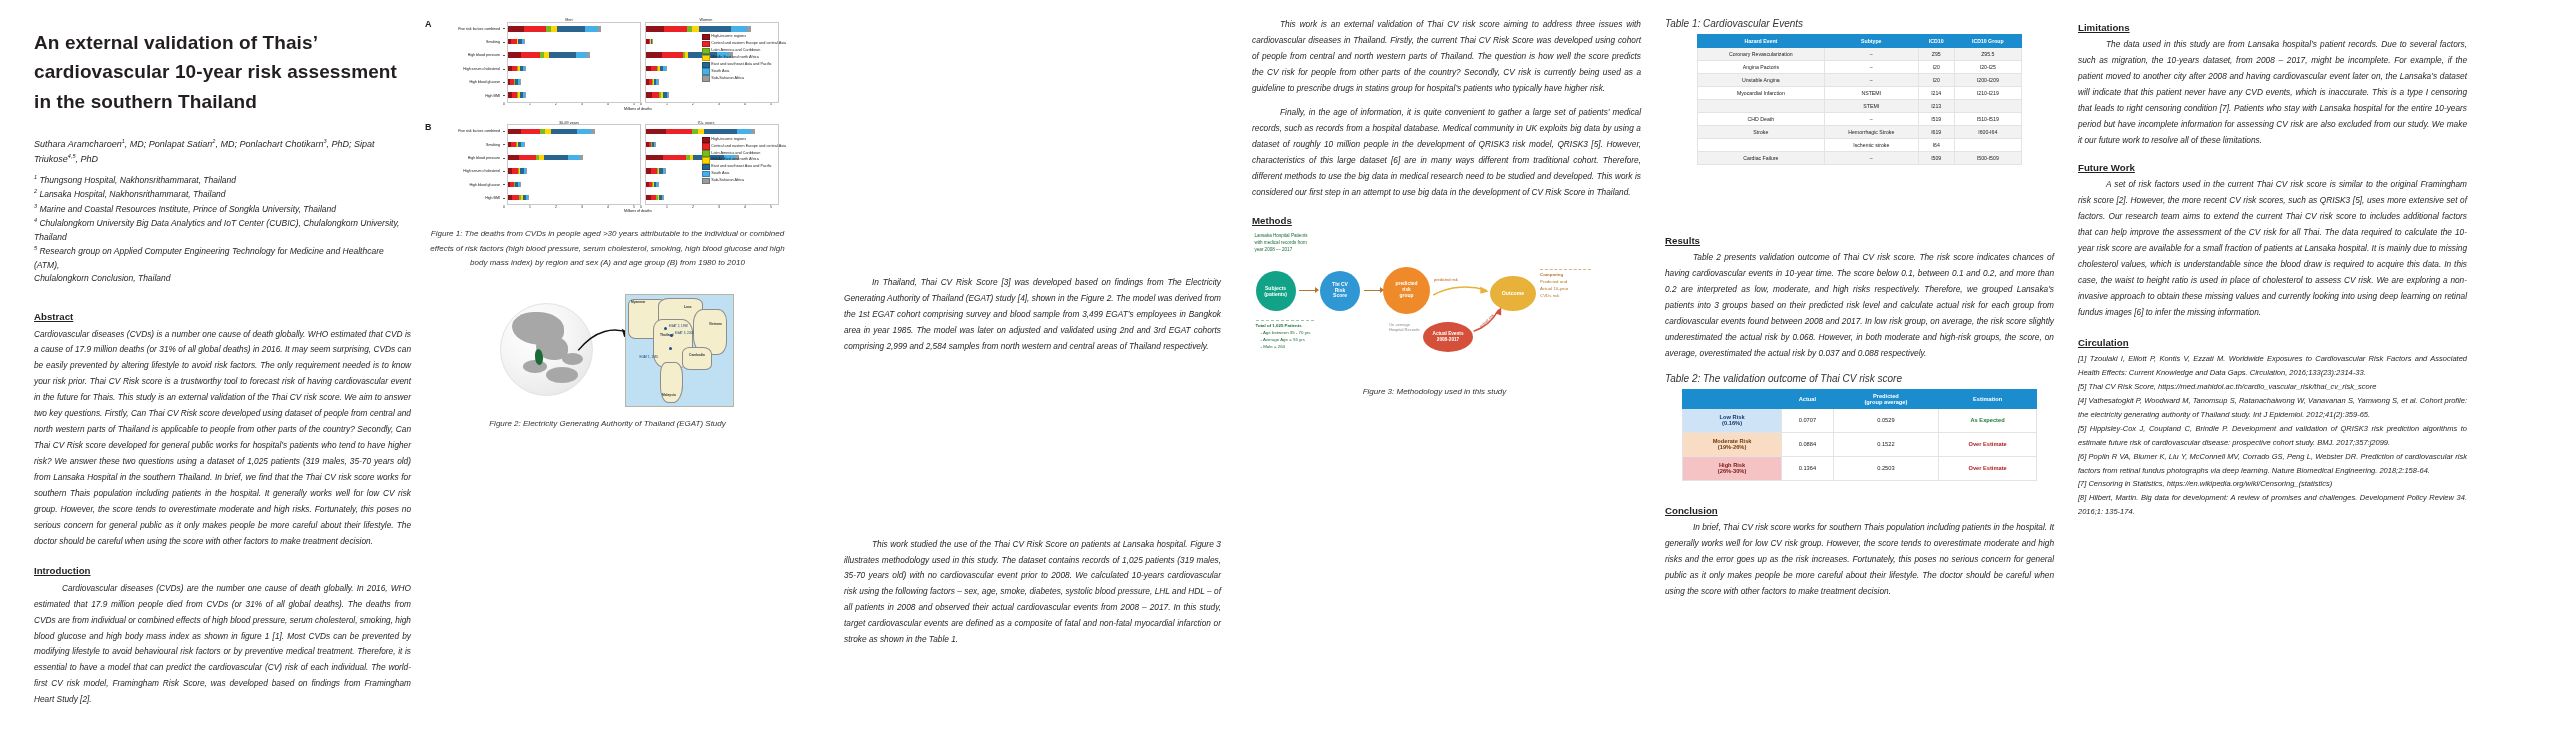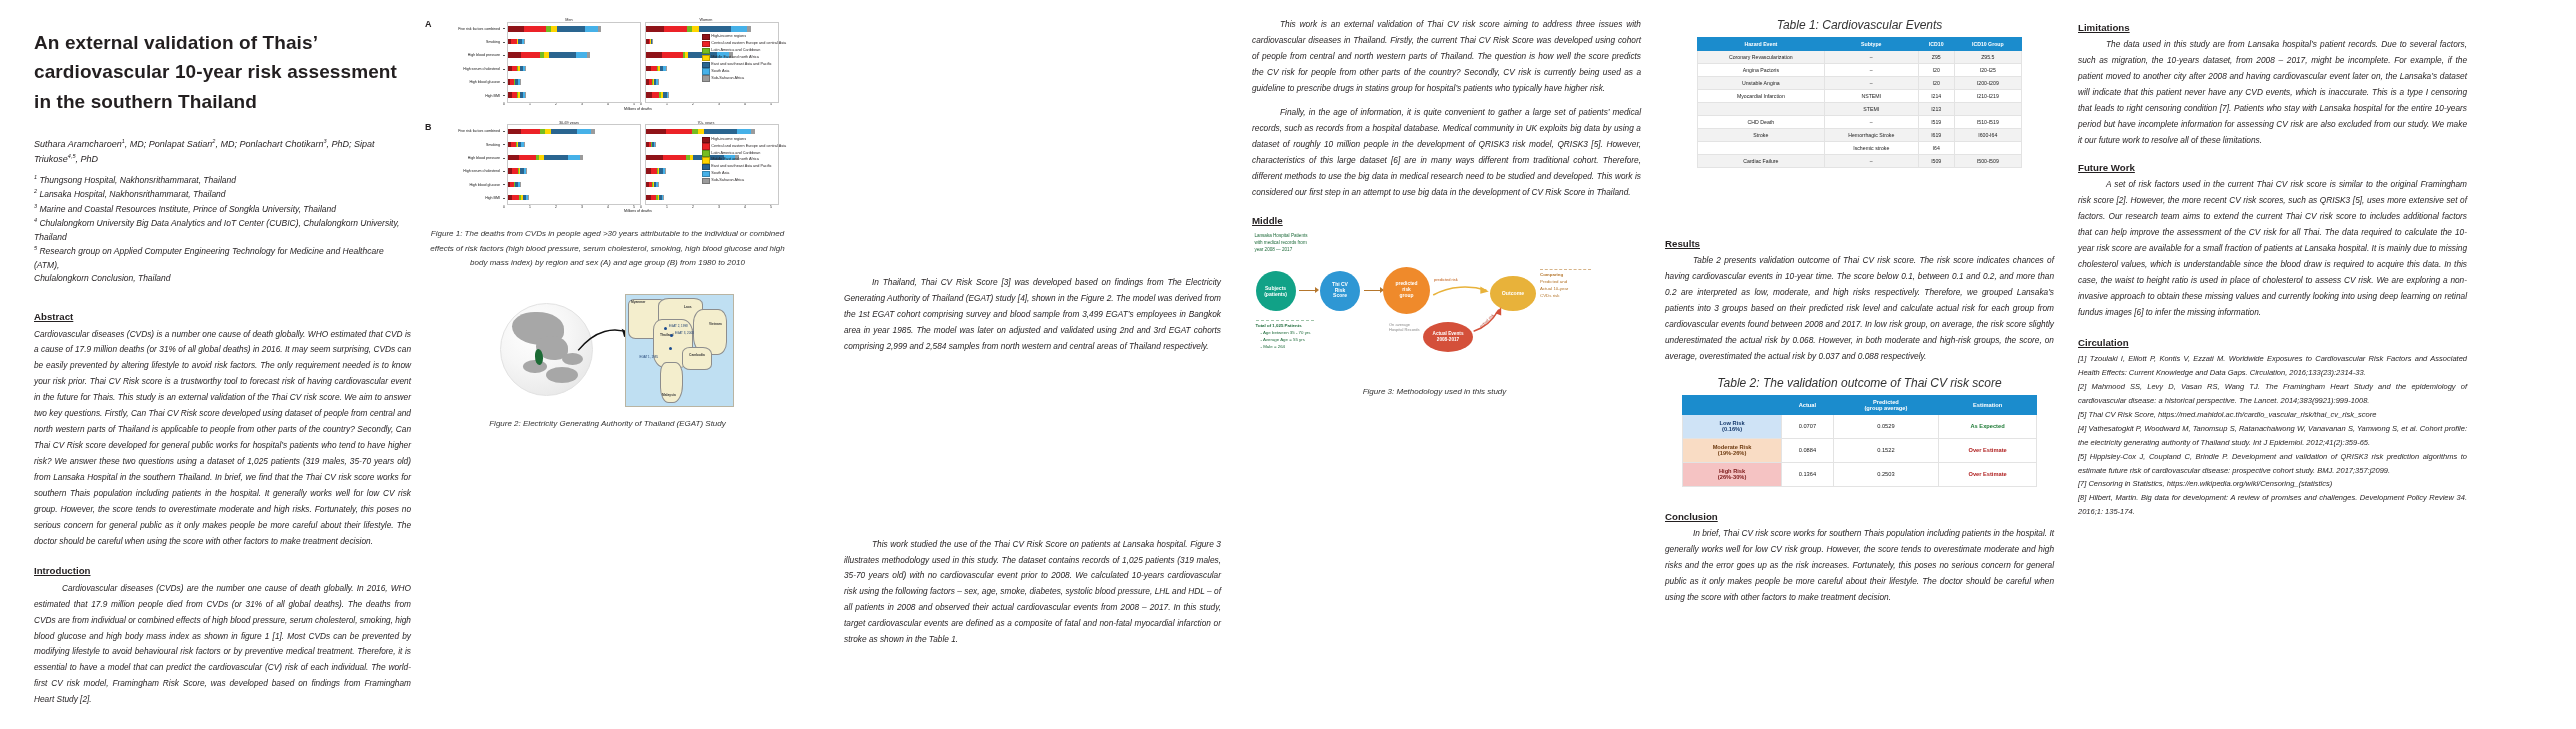--- a/index.html
+++ b/index.html
@@ -65,21 +65,21 @@
   .f3li{position:absolute;font-size:4.4px;color:#1e6b3a;line-height:1.62;}
   .f3li b{font-weight:700;}
   .circ{position:absolute;border-radius:50%;display:flex;align-items:center;justify-content:center;
         text-align:center;color:#fff;font-weight:700;line-height:1.18;}
   .f3arrow{position:absolute;height:1.8px;background:#b5762c;}
   .f3arrow::after{content:"";position:absolute;right:-4.3px;top:-2.1px;border-left:4.9px solid #b5762c;
         border-top:3px solid transparent;border-bottom:3px solid transparent;}
   .f3small{position:absolute;font-size:4px;line-height:1.45;}
 
   
-  .tbl-cap{font-style:italic;font-size:12px;color:#333;text-align:center;margin-bottom:4.9px;}
+  .tbl-cap{font-style:italic;font-size:10px;color:#333;margin-bottom:4.9px;}
   table{border-collapse:collapse;font-size:5.2px;width:100%;}
   th{background:#1b8ccd;color:#fff;font-weight:600;padding:3px 1.8px;text-align:center;border:0.6px solid #1b8ccd;}
   td{padding:3px 1.8px;text-align:center;border:0.6px solid #e3e3e3;color:#222;}
   tr.alt td{background:#f2f2f2;}
 
   table.t2{font-size:5.7px;}
   table.t2 th{background:#1b8ccd;}
   table.t2 td{padding:5.5px 2.4px;}
   .risk-low{background:#cfe3f6;font-weight:700;color:#14386b;}
   .risk-mod{background:#f9dcc4;font-weight:700;color:#6d3a10;}
@@ -641,21 +641,21 @@
   <div class="col" id="col4" style="padding-top:17px;">
     <div class="body-t">
         <span class="ind">This work is an external validation of Thai CV risk score aiming to address three issues with cardiovascular diseases in Thailand. Firstly, the current Thai CV Risk Score was developed using cohort of people from central and north western parts of Thailand. The question is how well the score predicts the CV risk for people from other parts of the country? Secondly, CV risk is currently being used as a guideline to prescribe drugs in statins group for hospital’s patients who typically have higher risk.</span>
       </div>
     <div style="height:8.5px;"></div>
     <div class="body-t">
         <span class="ind">Finally, in the age of information, it is quite convenient to gather a large set of patients’ medical records, such as records from a hospital database. Medical community in UK exploits big data by using a dataset of roughly 10 million people in the development of QRISK3 risk model, QRISK3 [5]. However, characteristics of this large dataset [6] are in many ways different from traditional cohort. Therefore, different methods to use the big data in medical research need to be studied and developed. This work is considered our first step in an attempt to use big data in the development of CV Risk Score in Thailand.</span>
       </div>
 
     <div style="height:14.6px;"></div>
-    <div class="sec-h">Middle</div>
+    <div class="sec-h">Methods</div>
 
     <div class="fig3">
       <div class="f3note" style="left:2.4px;top:2.4px;width:70px;">
         Lansaka Hospital Patients<br>with medical records from<br>year 2008 — 2017
       </div>
 
       <div class="circ" style="left:3.6px;top:40px;width:40px;height:40px;background:#11a287;font-size:5.1px;">Subjects<br>(patients)</div>
 
       <div class="f3arrow" style="left:47px;top:59px;width:16px;"></div>
 
@@ -832,23 +832,23 @@
     <div style="height:13.4px;"></div>
     <div class="sec-h">Future Work</div>
     <div class="body-t">
         <span class="ind">A set of risk factors used in the current Thai CV risk score is similar to the original Framingham risk score [2]. However, the more recent CV risk scores, such as QRISK3 [5], uses more extensive set of factors. Our research team aims to extend the current Thai CV risk score to includes additional factors that can help improve the assessment of the CV risk for all Thai. The data required to calculate the 10-year risk score are available for a small fraction of patients at Lansaka hospital. It is mainly due to missing cholesterol values, which is understandable since the blood draw is required to acquire this data. In this case, the waist to height ratio is used in place of cholesterol to assess CV risk. We are exploring a non-invasive approach to obtain these missing values and currently looking into using deep learning on retinal fundus images [6] to infer the missing information.</span>
       </div>
 
     <div style="height:16px;"></div>
     <div class="sec-h">Circulation</div>
     <div id="reflist">
         <div class="ref-t">[1] Tzoulaki I, Elliott P, Kontis V, Ezzati M. Worldwide Exposures to Cardiovascular Risk Factors and Associated Health Effects: Current Knowledge and Data Gaps. Circulation, 2016;133(23):2314-33.</div>
-        <div class="ref-t">[2] Mahmood SS, Levy D, Vasan RS, Wang TJ. The Framingham Heart Study and the epidemiology of cardiovascular disease: a historical perspective. The Lancet. 2014;383(9921):999-1008.</div>
         <div class="ref-t">[5] Thai CV Risk Score, https://med.mahidol.ac.th/cardio_vascular_risk/thai_cv_risk_score</div>
         <div class="ref-t">[4] Vathesatogkit P, Woodward M, Tanomsup S, Ratanachaiwong W, Vanavanan S, Yamwong S, et al. Cohort profile: the electricity generating authority of Thailand study. Int J Epidemiol. 2012;41(2):359-65.</div>
         <div class="ref-t">[5] Hippisley-Cox J, Coupland C, Brindle P. Development and validation of QRISK3 risk prediction algorithms to estimate future risk of cardiovascular disease: prospective cohort study. BMJ. 2017;357:j2099.</div>
+        <div class="ref-t">[6] Poplin R VA, Blumer K, Liu Y, McConnell MV, Corrado GS, Peng L, Webster DR. Prediction of cardiovascular risk factors from retinal fundus photographs via deep learning. Nature Biomedical Engineering. 2018;2:158-64.</div>
         <div class="ref-t">[7] Censoring in Statistics, https://en.wikipedia.org/wiki/Censoring_(statistics)</div>
         <div class="ref-t">[8] Hilbert, Martin. Big data for development: A review of promises and challenges. Development Policy Review 34. 2016;1: 135-174.</div>
       </div>
   </div>
 
 </div>
 
 
 </body></html>

